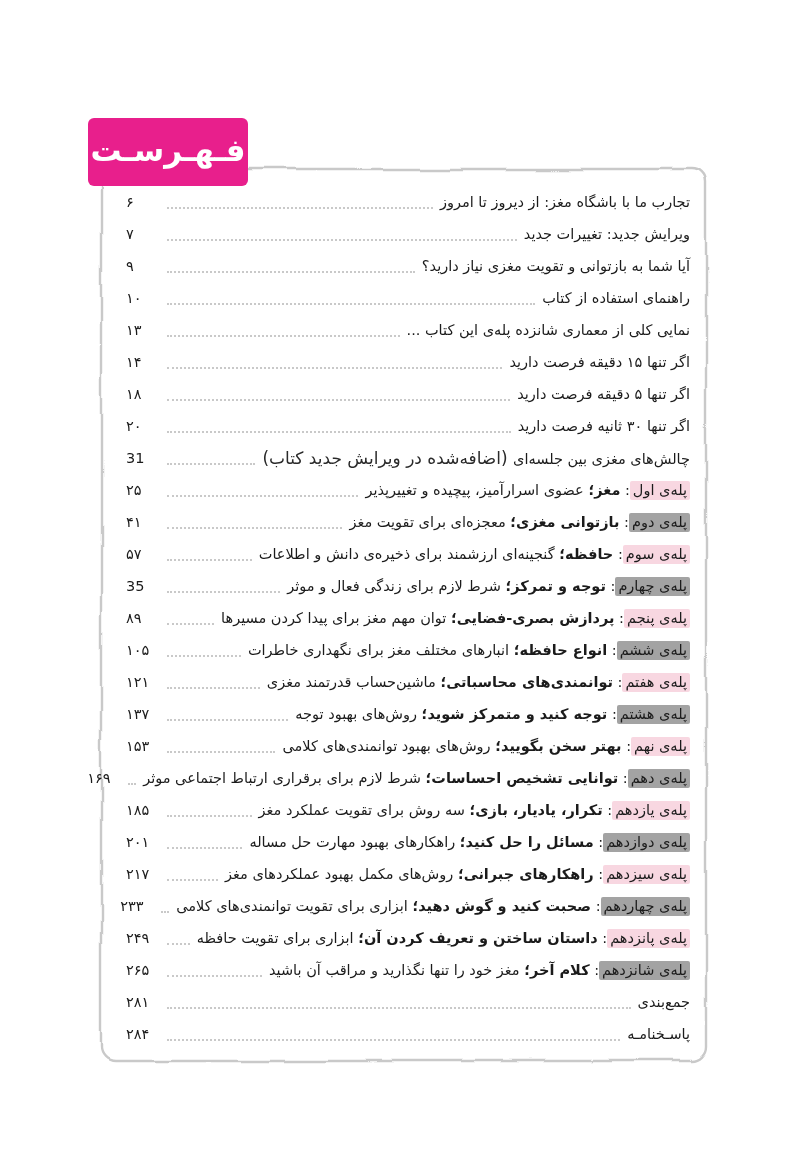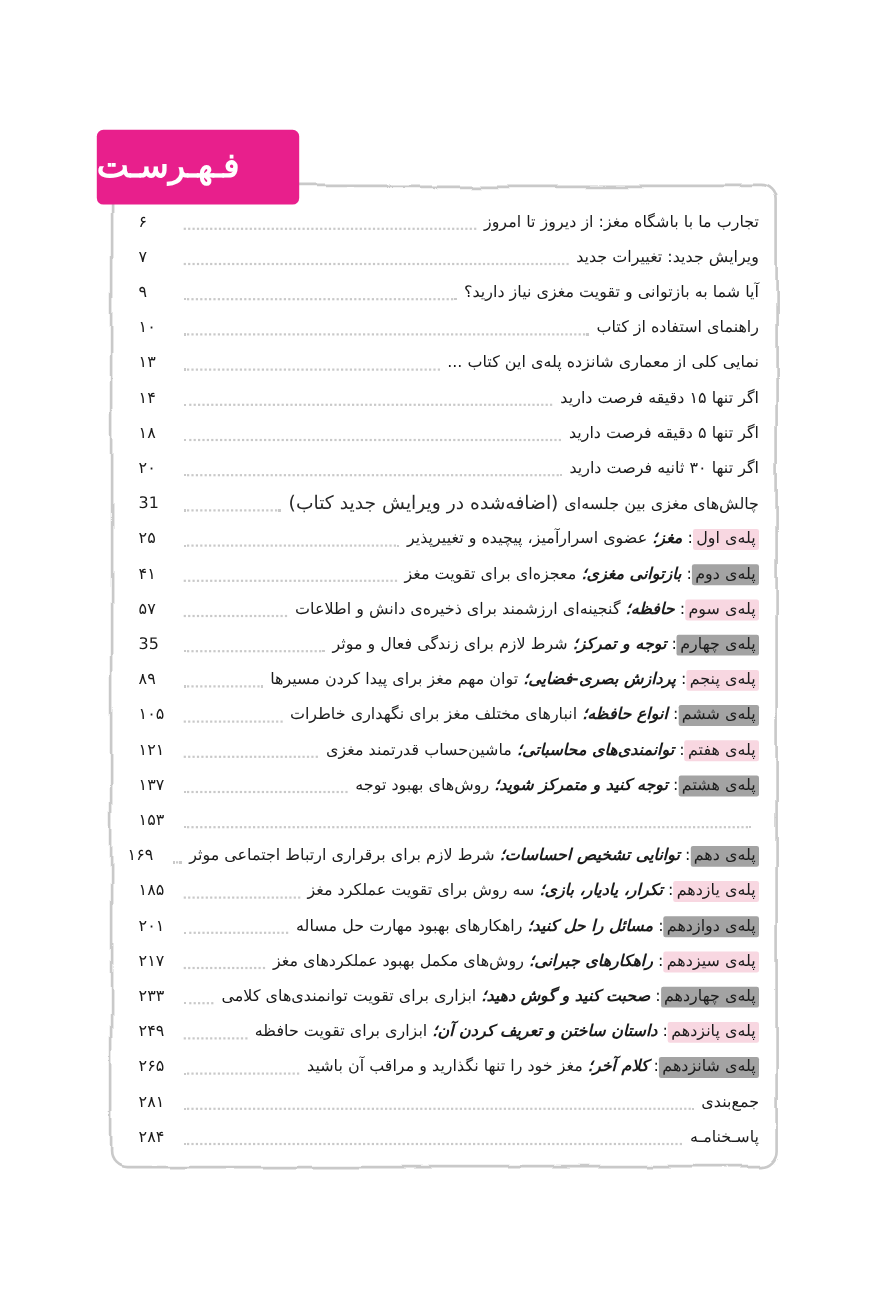--- a/index.html
+++ b/index.html
@@ -20,28 +20,28 @@
     position: absolute;
     left: 0; top: 0;
     width: 800px; height: 1173px;
     pointer-events: none;
   }
   
   .header-box {
     position: absolute;
     left: 88px;
     top: 118px;
-    width: 184px;
+    width: 160px;
     height: 68px;
     background: #e81f8c;
     border-radius: 6px;
     display: flex;
     align-items: center;
+    justify-content: center;
     z-index: 3;
-    font-family: Liberation Serif, serif;
   }
   .header-box .title {
     color: #ffffff;
     font-weight: bold;
     font-size: 31px;
     line-height: 1;
     padding-bottom: 4px;
     white-space: nowrap;
   }
   
@@ -58,21 +58,21 @@
     display: flex;
     align-items: center;
     direction: rtl;
     font-size: 14.5px;
     white-space: nowrap;
   }
   .entry-text {
     flex: 0 0 auto;
     max-width: 100%;
   }
-  .entry-text b { font-weight: bold; font-style: italic; }
+  .entry-text b { font-weight: bold; }
   .note {
     font-size: 17px;
     color: #2a2a2a;
   }
   .leader {
     flex: 1 1 auto;
     min-width: 8px;
     height: 1px;
     border-bottom: 2px dotted #c9c9c9;
     margin: 0 7px;
@@ -190,20 +190,21 @@
     <span class="entry-text"><span class="hl hl-pink">پله‌ی هفتم</span><span>: </span><b>توانمندی‌های محاسباتی؛</b><span> ماشین‌حساب قدرتمند مغزی</span></span>
     <span class="leader"></span>
     <span class="page-num">۱۲۱</span>
   </div>
     <div class="row">
     <span class="entry-text"><span class="hl hl-gray">پله‌ی هشتم</span><span>: </span><b>توجه کنید و متمرکز شوید؛</b><span> روش‌های بهبود توجه</span></span>
     <span class="leader"></span>
     <span class="page-num">۱۳۷</span>
   </div>
     <div class="row">
+    <span class="entry-text"><span class="hl hl-pink">پله‌ی نهم</span><span>: </span><b>بهتر سخن بگویید؛</b><span> روش‌های بهبود توانمندی‌های کلامی</span></span>
     <span class="leader"></span>
     <span class="page-num">۱۵۳</span>
   </div>
     <div class="row">
     <span class="entry-text"><span class="hl hl-gray">پله‌ی دهم</span><span>: </span><b>توانایی تشخیص احساسات؛</b><span> شرط لازم برای برقراری ارتباط اجتماعی موثر</span></span>
     <span class="leader"></span>
     <span class="page-num">۱۶۹</span>
   </div>
     <div class="row">
     <span class="entry-text"><span class="hl hl-pink">پله‌ی یازدهم</span><span>: </span><b>تکرار، یادیار، بازی؛</b><span> سه روش برای تقویت عملکرد مغز</span></span>

